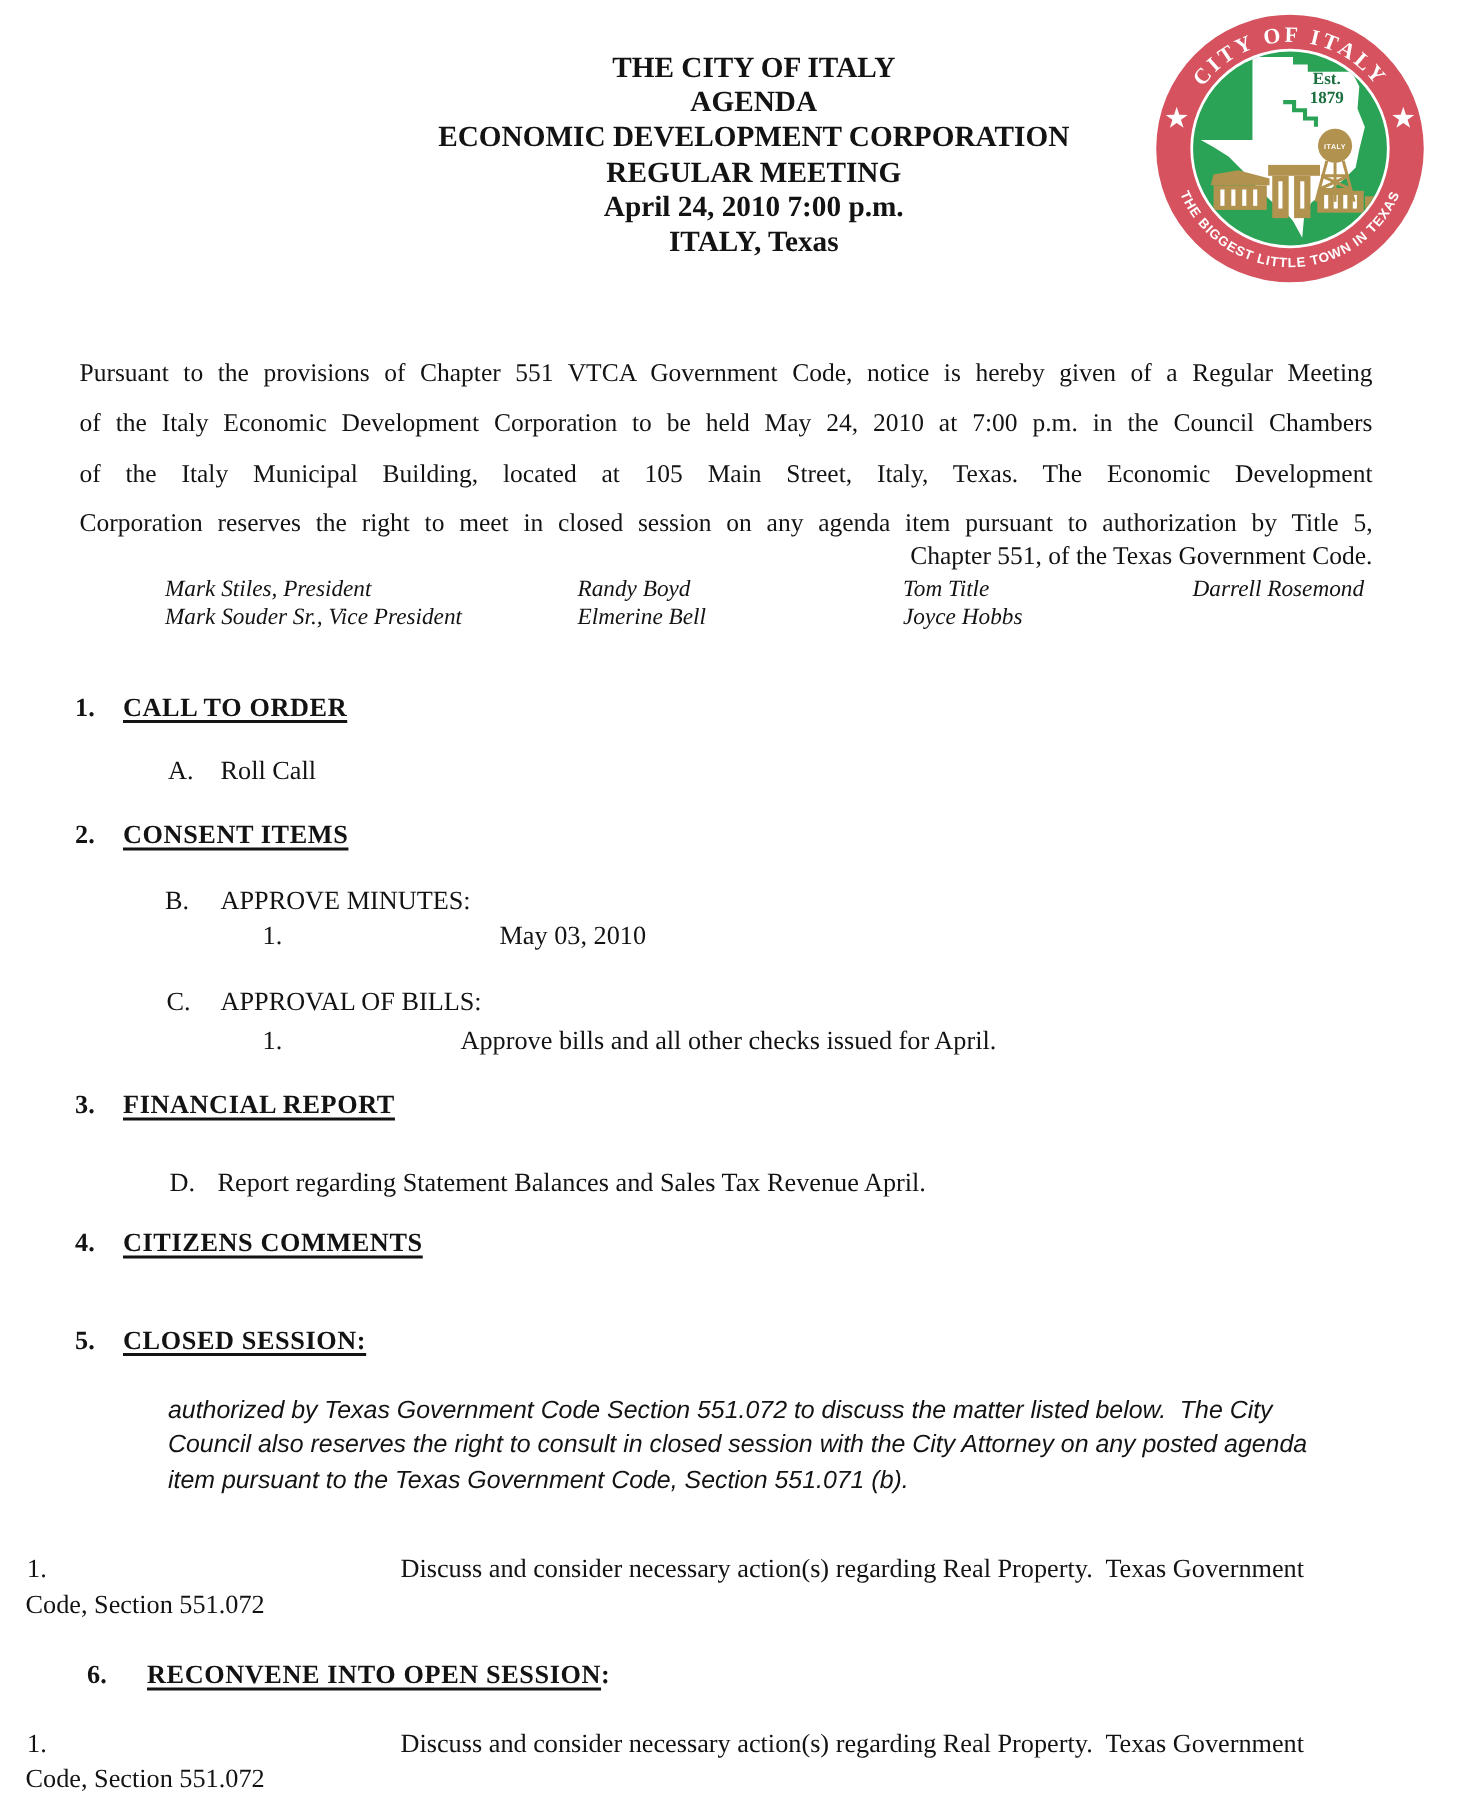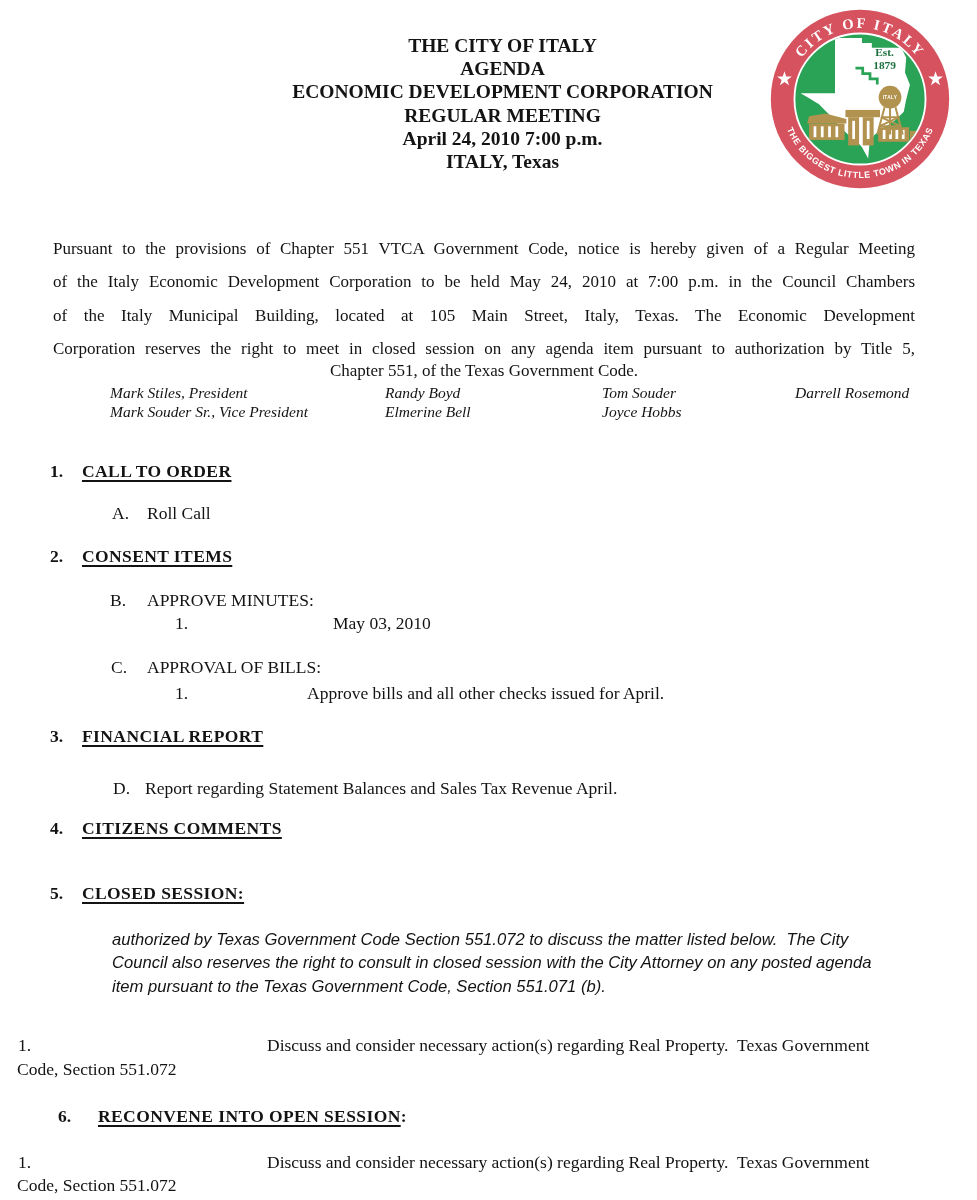--- a/index.html
+++ b/index.html
@@ -5,21 +5,21 @@
   html,body{margin:0;padding:0;background:#fff;}
   #page{position:relative;width:977px;height:1200px;background:#fff;overflow:hidden;
         font-family:"Liberation Serif","DejaVu Serif",serif;color:#131313;}
   .abs{position:absolute;}
   
   #doc-header{left:0;top:34px;width:965px;text-align:center;font-weight:bold;
               font-size:19.5px;line-height:23.2px;padding-left:20px;}
   
   #notice{left:53px;top:226px;width:862px;font-size:17px;line-height:21.4px;}
   #notice .jline{text-align:justify;text-align-last:justify;margin-top:12px;}
-  #notice .lastline{text-align:center;}
+  #notice .lastline{text-align:right;}
   
   .member-col{top:383px;font-size:15.5px;line-height:19px;}
   .member-col div{white-space:nowrap;font-style:italic;}
   #mcol1{left:110px;} #mcol2{left:385px;} #mcol3{left:602px;} #mcol4{left:795px;}
   
   .secnum{font-weight:bold;font-size:17.5px;white-space:nowrap;}
   .sectitle{font-weight:bold;font-size:17.5px;letter-spacing:.4px;white-space:nowrap;
             text-decoration:underline;text-decoration-thickness:1.6px;text-underline-offset:2.5px;}
   .sec-colon{font-weight:bold;font-size:17.5px;text-decoration:none;}
   .itemletter,.itemtext,.subnum,.subtext{font-size:17.5px;white-space:nowrap;}
@@ -126,21 +126,21 @@
 
   <div id="mcol1" class="abs member-col">
     <div>Mark Stiles, President</div>
     <div>Mark Souder Sr., Vice President</div>
   </div>
   <div id="mcol2" class="abs member-col">
     <div>Randy Boyd</div>
     <div>Elmerine Bell</div>
   </div>
   <div id="mcol3" class="abs member-col">
-    <div>Tom Souder</div>
+    <div>Tom Title</div>
     <div>Joyce Hobbs</div>
   </div>
   <div id="mcol4" class="abs member-col">
     <div>Darrell Rosemond</div>
   </div>
 
   <span class="abs secnum" style="left:50px;top:461px">1.</span>
   <span class="abs sectitle" style="left:82px;top:461px">CALL TO ORDER</span>
 
   <span class="abs itemletter" style="left:112px;top:503px">A.</span>

